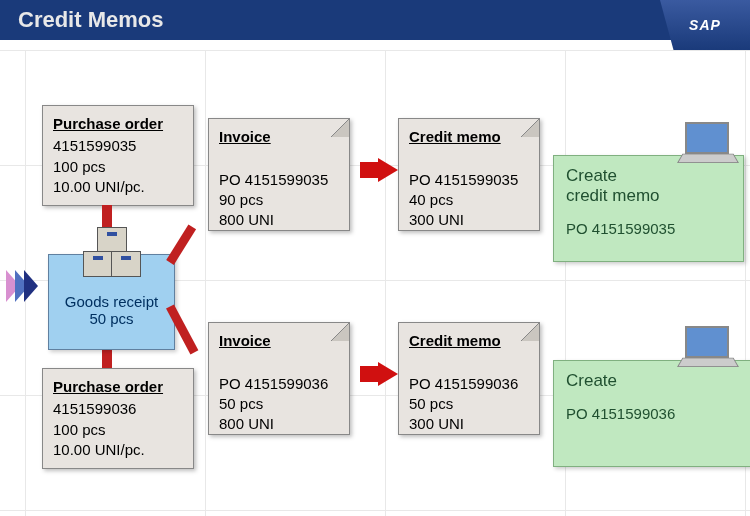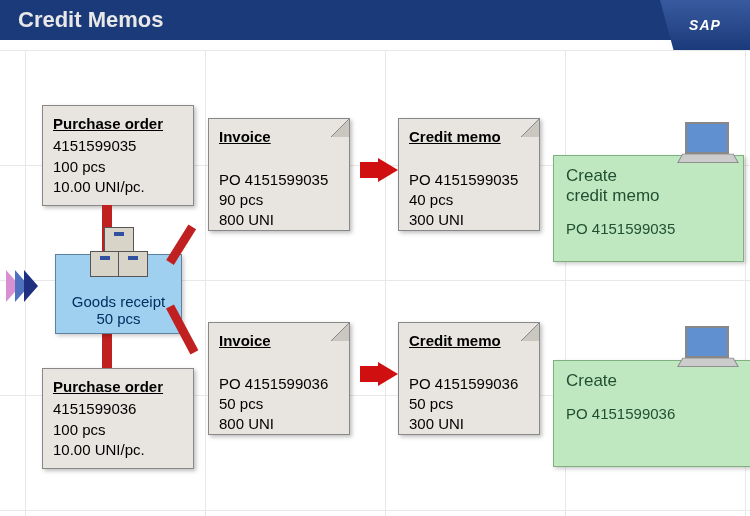--- a/index.html
+++ b/index.html
@@ -75,31 +75,31 @@
     content: "";
     position: absolute;
     top: 0;
     right: 0;
     width: 18px;
     height: 18px;
     background: linear-gradient(135deg, #e8e4e0 0%, #e8e4e0 49%, #888 50%, #cac6c0 52%, #cac6c0 100%);
   }
   .goods-receipt {
     position: absolute;
-    left: 55px;
+    left: 48px;
     top: 254px;
     width: 125px;
     height: 72px;
     background: #a0d0f0;
     border: 1px solid #6080a0;
     display:flex;
     flex-direction:column;
     align-items:center;
     justify-content:flex-end;
-    padding-bottom:6px;
+    padding-bottom:22px;
     font-size:15px;
     color:#003060;
     box-shadow: 2px 2px 4px rgba(0,0,0,0.2);
   }
   .goods-receipt .boxes-icon {
     position:absolute;
     top:-28px;
     left:50%;
     transform:translateX(-50%);
     width:62px;

